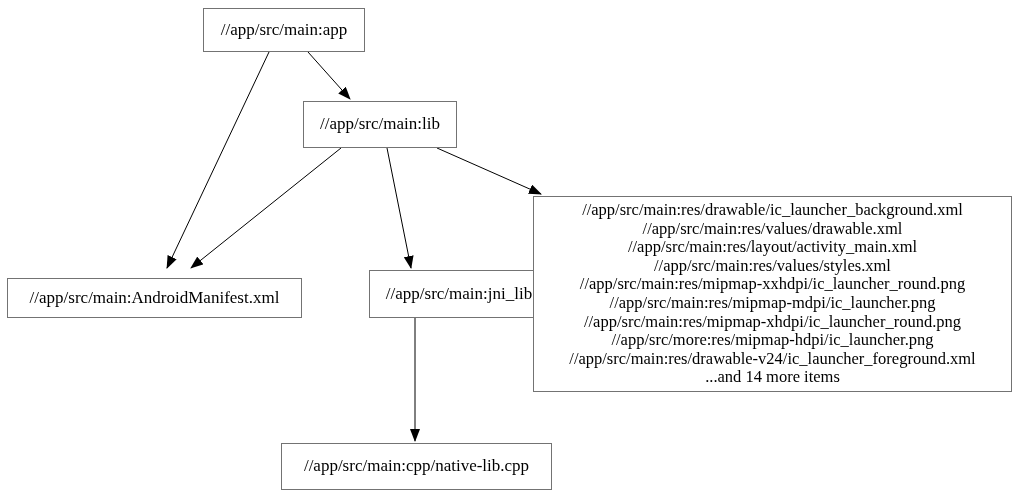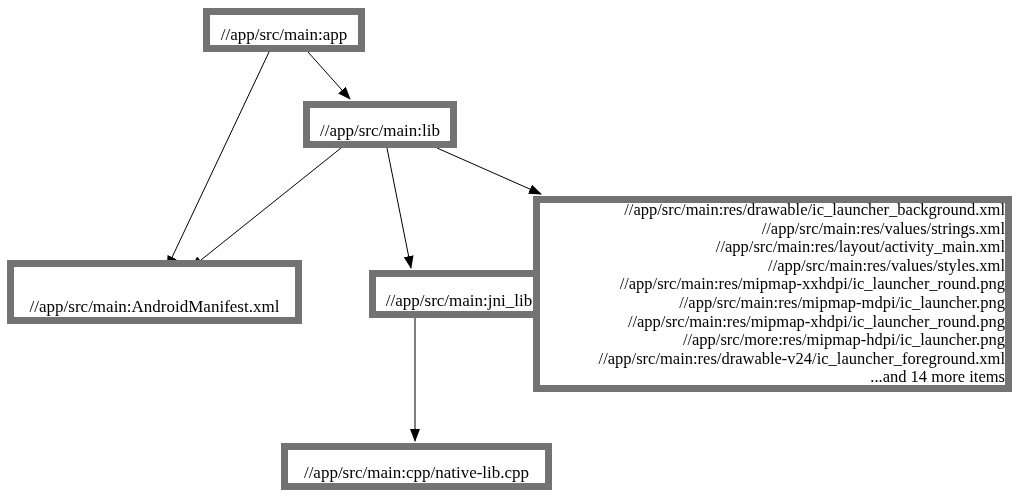--- a/index.html
+++ b/index.html
@@ -23,24 +23,24 @@
     width: 1018px;
     height: 496px;
   }
   svg.edges line {
     stroke: #000000;
     stroke-width: 1;
   }
   .node {
     position: absolute;
     box-sizing: border-box;
-    border: 7px solid #737373;
+    border: 1px solid #737373;
     background: #ffffff;
     display: flex;
-    align-items: flex-end;
+    align-items: center;
     justify-content: center;
     text-align: center;
     font-size: 17px;
     line-height: 1.1;
     white-space: nowrap;
   }
   .node.multi {
     flex-direction: column;
     justify-content: center;
     font-size: 16.5px;
@@ -67,31 +67,31 @@
   </svg>
 
   <div class="node" style="left:203px; top:8px; width:162px; height:44px;">
     <span>//app/src/main:app</span>
   </div>
 
   <div class="node" style="left:303px; top:101px; width:154px; height:47px;">
     <span>//app/src/main:lib</span>
   </div>
 
-  <div class="node" style="left:7px; top:260px; width:295px; height:64px;">
+  <div class="node" style="left:7px; top:278px; width:295px; height:40px;">
     <span>//app/src/main:AndroidManifest.xml</span>
   </div>
 
   <div class="node" style="left:325px; top:270px; width:180px; height:48px;margin-left:44px;">
     <span>//app/src/main:jni_lib</span>
   </div>
 
   <div class="node multi" style="left:533px; top:196px; width:479px; height:196px;">
     <div>//app/src/main:res/drawable/ic_launcher_background.xml</div>
-    <div>//app/src/main:res/values/strings.xml</div>
+    <div>//app/src/main:res/values/drawable.xml</div>
     <div>//app/src/main:res/layout/activity_main.xml</div>
     <div>//app/src/main:res/values/styles.xml</div>
     <div>//app/src/main:res/mipmap-xxhdpi/ic_launcher_round.png</div>
     <div>//app/src/main:res/mipmap-mdpi/ic_launcher.png</div>
     <div>//app/src/main:res/mipmap-xhdpi/ic_launcher_round.png</div>
     <div>//app/src/more:res/mipmap-hdpi/ic_launcher.png</div>
     <div>//app/src/main:res/drawable-v24/ic_launcher_foreground.xml</div>
     <div>...and 14 more items</div>
   </div>
 

